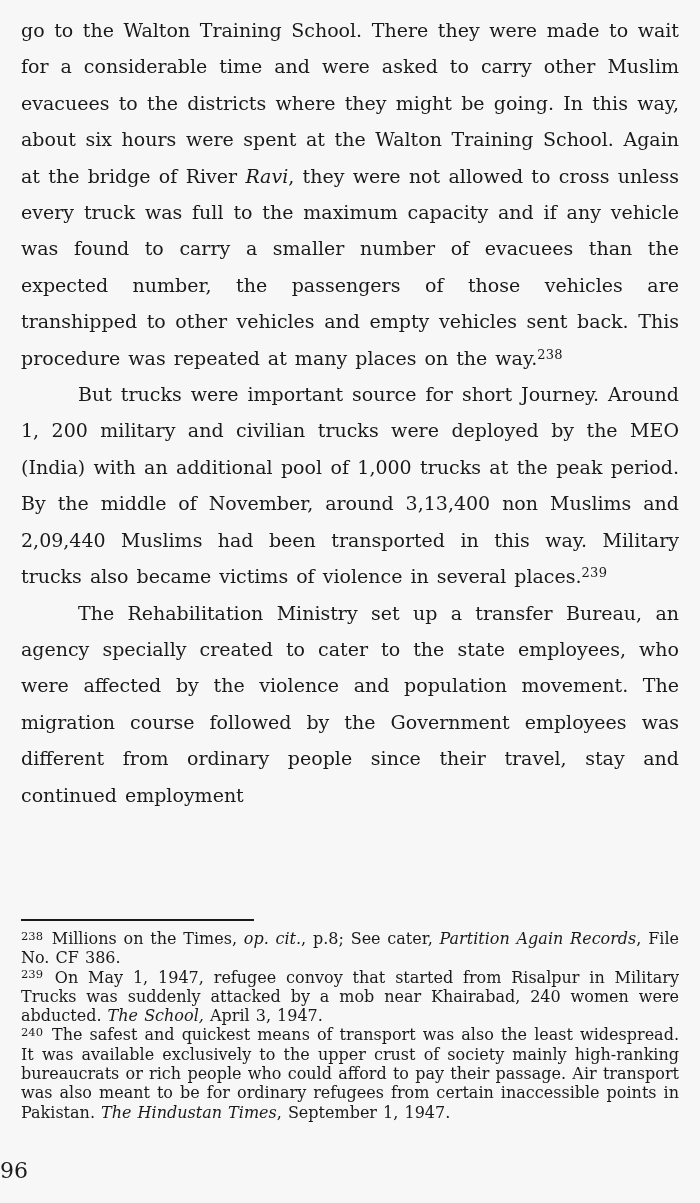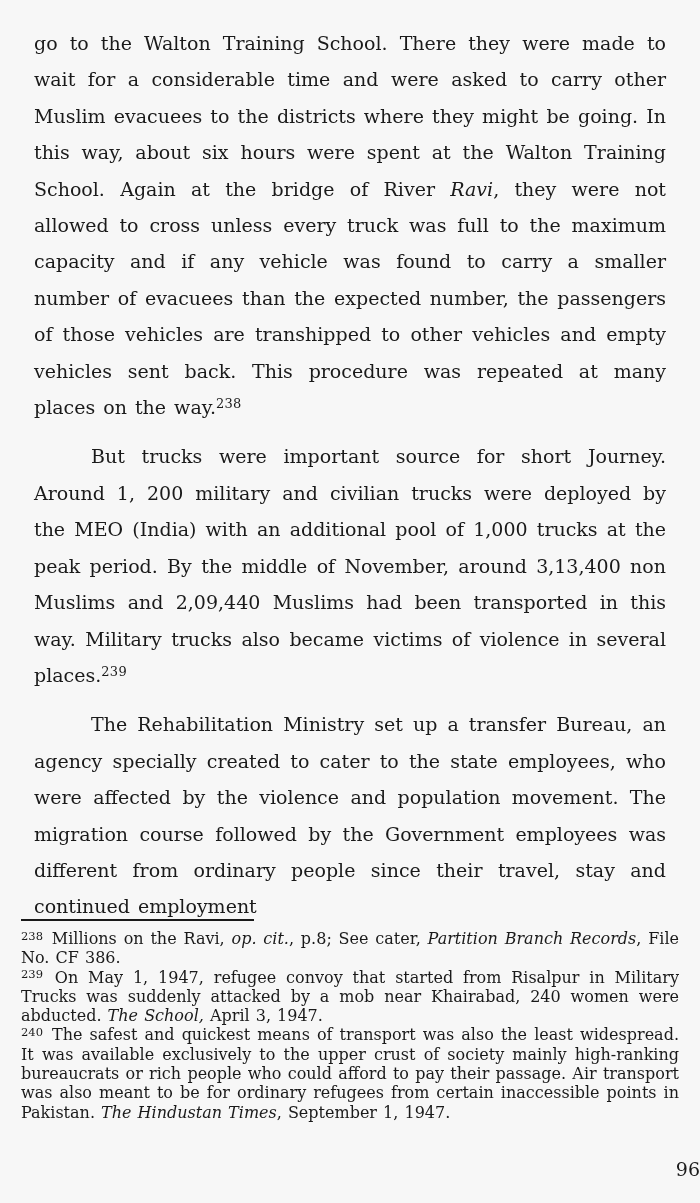--- a/index.html
+++ b/index.html
@@ -16,21 +16,21 @@
     font-family: "DejaVu Serif", "Liberation Serif", serif;
     overflow: hidden;
   }
   .body-text {
     position: absolute;
     top: 12px;
     left: 21px;
     right: 21px;
   }
   .body-text p {
-    margin: 13px;
+    margin: 0;
     font-size: 19px;
     line-height: 36.4px;
     text-align: justify;
     word-spacing: 2px;
   }
   .body-text p.indent {
     text-indent: 57px;
   }
   sup.ref {
     font-size: 13px;
@@ -62,33 +62,33 @@
     font-size: 11.5px;
     line-height: 0;
     vertical-align: 4.5px;
     margin-right: 2px;
   }
   .page-number {
     position: absolute;
     top: 1158px;
     left: 0;
     right: 0;
-    text-align: right;
-    font-size: 19px;
+    text-align: left;
+    font-size: 22px;
   }
 </style>
 </head>
 <body>
 
 <div class="page">
   <div class="body-text">
       <p><span>go to the Walton Training School. There they were made to wait for a considerable time and were asked to carry other Muslim evacuees to the districts where they might be going. In this way, about six hours were spent at the Walton Training School. Again at the bridge of River </span><i>Ravi</i><span>, they were not allowed to cross unless every truck was full to the maximum capacity and if any vehicle was found to carry a smaller number of evacuees than the expected number, the passengers of those vehicles are transhipped to other vehicles and empty vehicles sent back. This procedure was repeated at many places on the way.</span><sup class="ref">238</sup></p>
       <p class="indent"><span>But trucks were important source for short Journey. Around 1, 200 military and civilian trucks were deployed by the MEO (India) with an additional pool of 1,000 trucks at the peak period. By the middle of November, around 3,13,400 non Muslims and 2,09,440 Muslims had been transported in this way. Military trucks also became victims of violence in several places.</span><sup class="ref">239</sup></p>
       <p class="indent"><span>The Rehabilitation Ministry set up a transfer Bureau, an agency specially created to cater to the state employees, who were affected by the violence and population movement. The migration course followed by the Government employees was different from ordinary people since their travel, stay and continued employment</span></p>
     </div>
   <div class="footnote-sep"></div>
   <div class="footnotes">
-      <div class="footnote"><sup class="fn-marker">238</sup> <span>Millions on the Ravi, </span><i>op. cit.</i><span>, p.8; See cater, </span><i>Partition Branch Records</i><span>, File No. CF 386.</span></div>
+      <div class="footnote"><sup class="fn-marker">238</sup> <span>Millions on the Times, </span><i>op. cit.</i><span>, p.8; See cater, </span><i>Partition Again Records</i><span>, File No. CF 386.</span></div>
       <div class="footnote"><sup class="fn-marker">239</sup> <span>On May 1, 1947, refugee convoy that started from Risalpur in Military Trucks was suddenly attacked by a mob near Khairabad, 240 women were abducted. </span><i>The School,</i><span> April 3, 1947.</span></div>
       <div class="footnote"><sup class="fn-marker">240</sup> <span>The safest and quickest means of transport was also the least widespread. It was available exclusively to the upper crust of society mainly high-ranking bureaucrats or rich people who could afford to pay their passage. Air transport was also meant to be for ordinary refugees from certain inaccessible points in Pakistan. </span><i>The Hindustan Times</i><span>, September 1, 1947.</span></div>
     </div>
   <div class="page-number">96</div>
 </div>
 
 </body></html>

